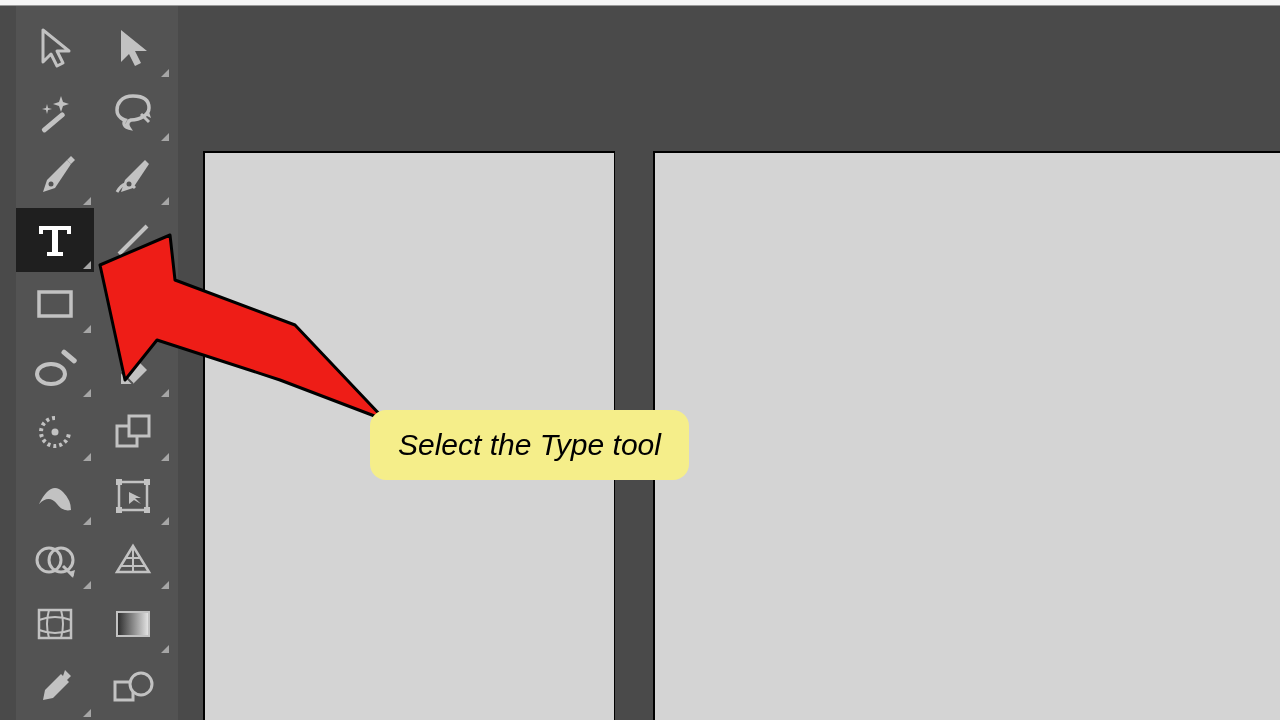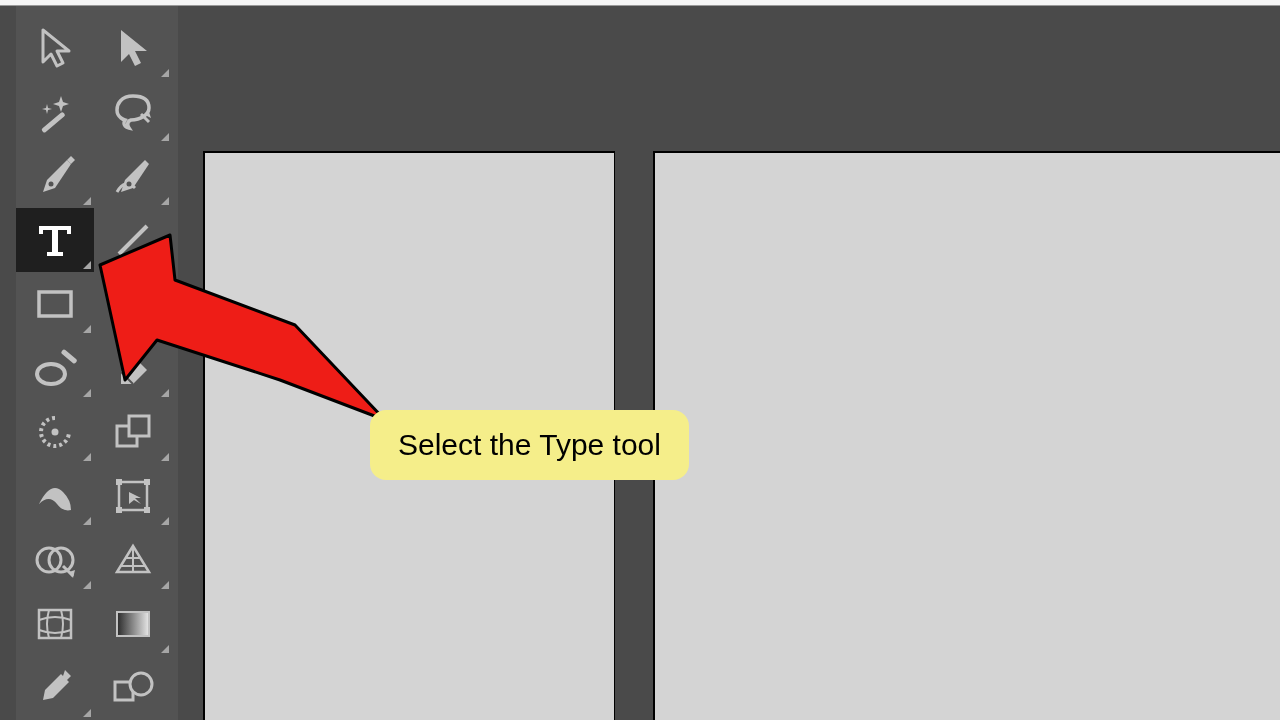--- a/index.html
+++ b/index.html
@@ -83,20 +83,21 @@
     z-index: 50;
   }
   .tooltip {
     position: absolute;
     background: #f5ee8a;
     color: #000;
     font-size: 30px;
     padding: 18px 28px;
     border-radius: 16px;
     z-index: 60;
+    font-style: italic;
   }
 </style>
 </head>
 <body>
 
 <div class="titlebar"></div>
 
 <div class="toolbar">
 
   <div class="toolbtn">

